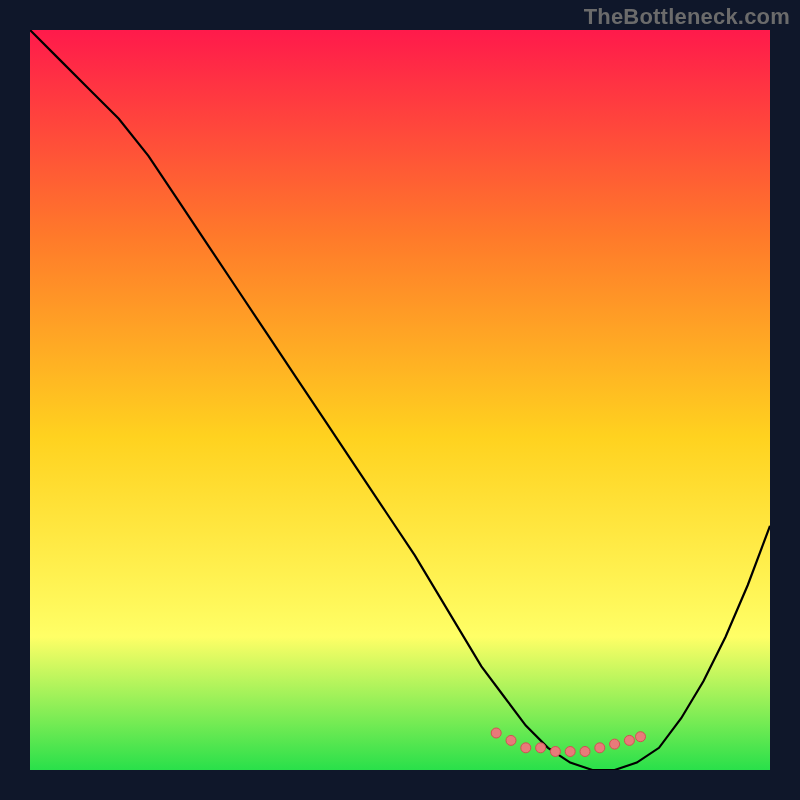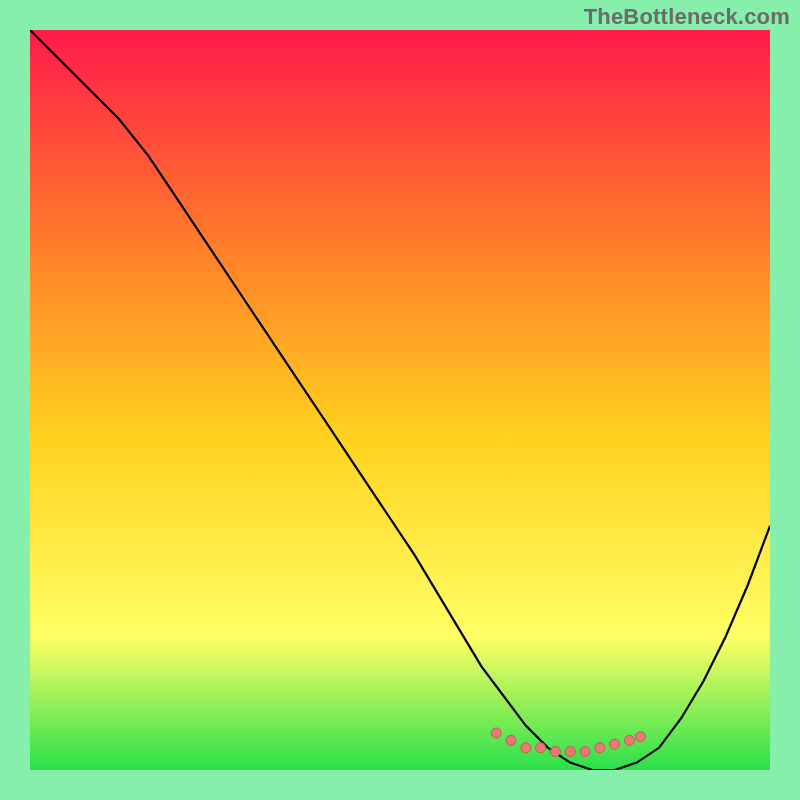--- a/index.html
+++ b/index.html
@@ -8,21 +8,21 @@
     width: 800px;
     height: 800px;
     background: #000;
     font-family: Arial, Helvetica, sans-serif;
     overflow: hidden;
   }
   .frame {
     position: relative;
     width: 800px;
     height: 800px;
-    background: #86efac;
+    background: #0f172a;
   }
   .plot {
     position: absolute;
     left: 30px;
     top: 30px;
     width: 740px;
     height: 740px;
   }
   .watermark {
     position: absolute;

